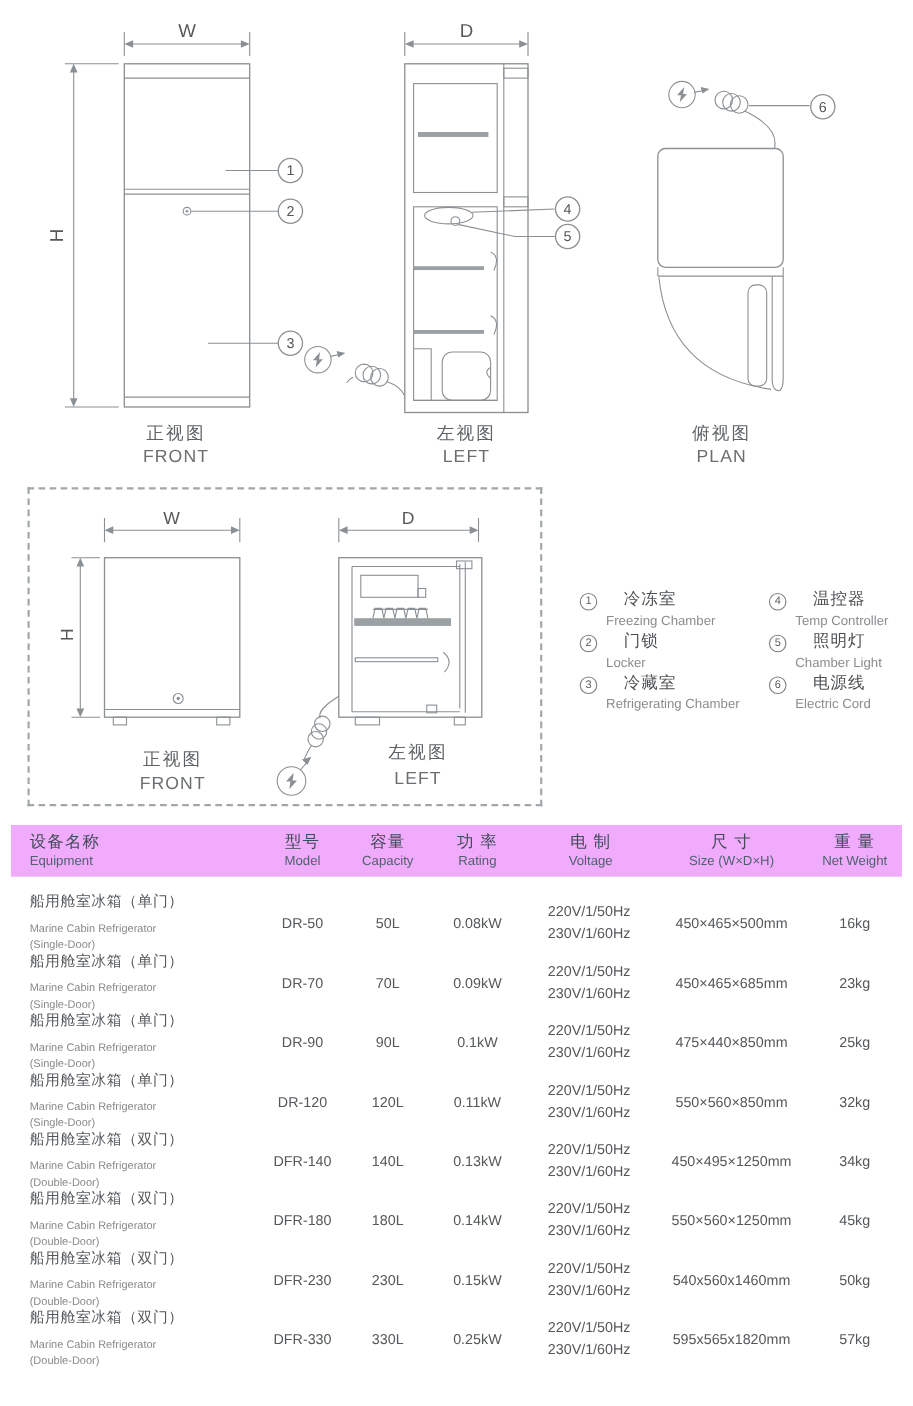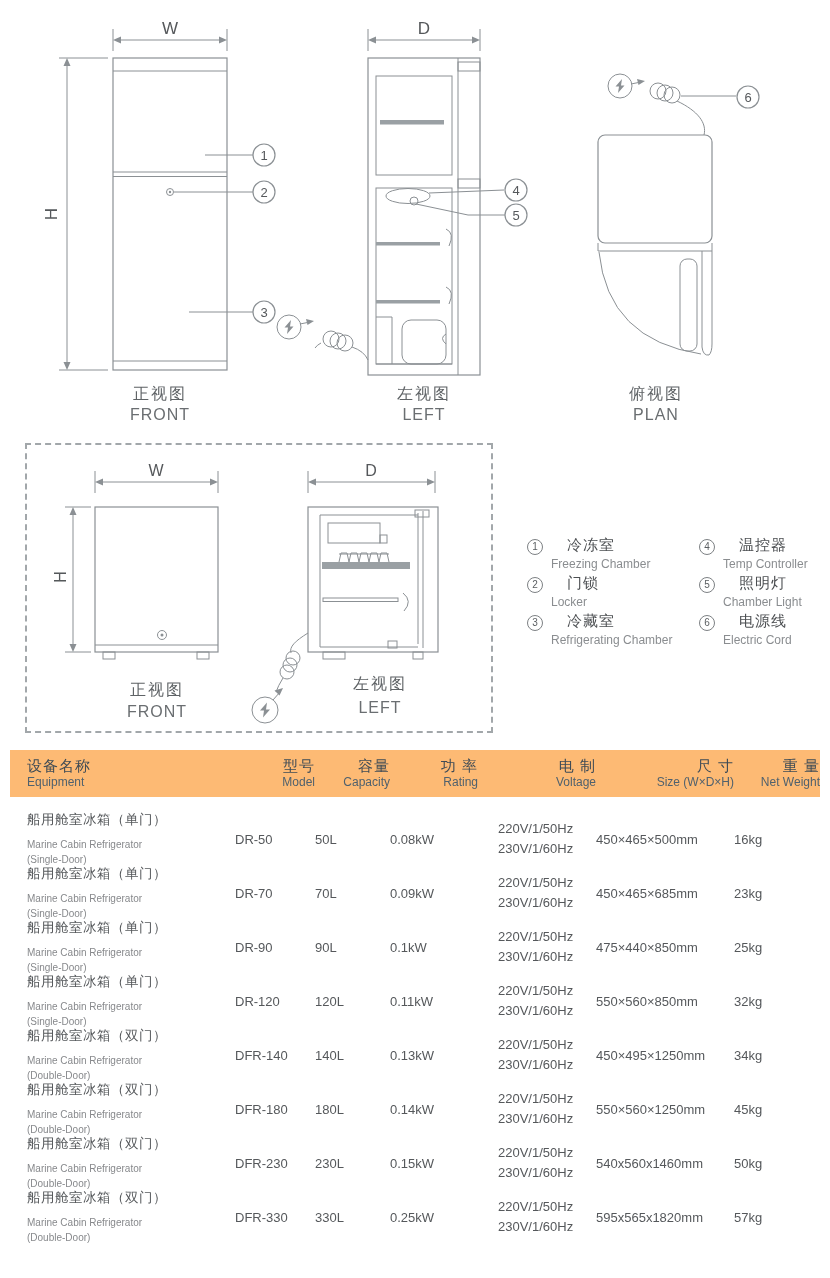--- a/index.html
+++ b/index.html
@@ -33,35 +33,35 @@
   }
   .legend-item{display:flex;gap:8px;align-items:flex-start;}
   .lnum{
     flex:none;width:14px;height:14px;border:1px solid #7d8184;border-radius:50%;
     font-size:10px;line-height:14px;text-align:center;color:#5a5e61;margin-top:2px;
   }
   .lcn{font-size:15px;color:#4c4f52;letter-spacing:1px;line-height:1.1;margin-left:16px;}
   .len{font-size:12px;color:#8a8d90;margin-top:3px;}
 
   .thead{
-    position:absolute;left:10px;top:750px;width:810px;height:47px;background:#fdba74;
+    position:absolute;left:10px;top:750px;width:810px;height:47px;background:#f0abfc;
     display:grid;grid-template-columns:225px 80px 75px 88px 118px 138px 86px;
     align-items:center;
   }
-  .th{text-align:right;color:#3f4b55;line-height:1.3;}
+  .th{text-align:center;color:#3f4b55;line-height:1.3;}
   .th .hcn{font-size:15px;letter-spacing:1px;}
   .th .hen{font-size:12px;color:#50616d;}
   .th.eq{text-align:left;padding-left:17px;}
 
   .trows{position:absolute;left:10px;top:812px;width:810px;}
   .t-row{
     display:grid;grid-template-columns:225px 80px 75px 88px 118px 138px 86px;
     height:54px;align-items:center;
   }
-  .cell{font-size:13px;color:#55585b;}
+  .cell{text-align:center;font-size:13px;color:#55585b;}
   .cell.eq{text-align:left;padding-left:17px;line-height:1.15;}
   .cell.eq .cn{font-size:13.5px;color:#55585b;letter-spacing:0.5px;}
   .cell.eq .en{font-size:10px;color:#87898c;margin-top:11px;}
   .cell.eq .door{font-size:10px;color:#87898c;margin-top:4px;}
   .cell.volt{text-align:left;padding-left:20px;line-height:1.55;}
 </style>
 </head>
 <body>
 
 <div class="page">

